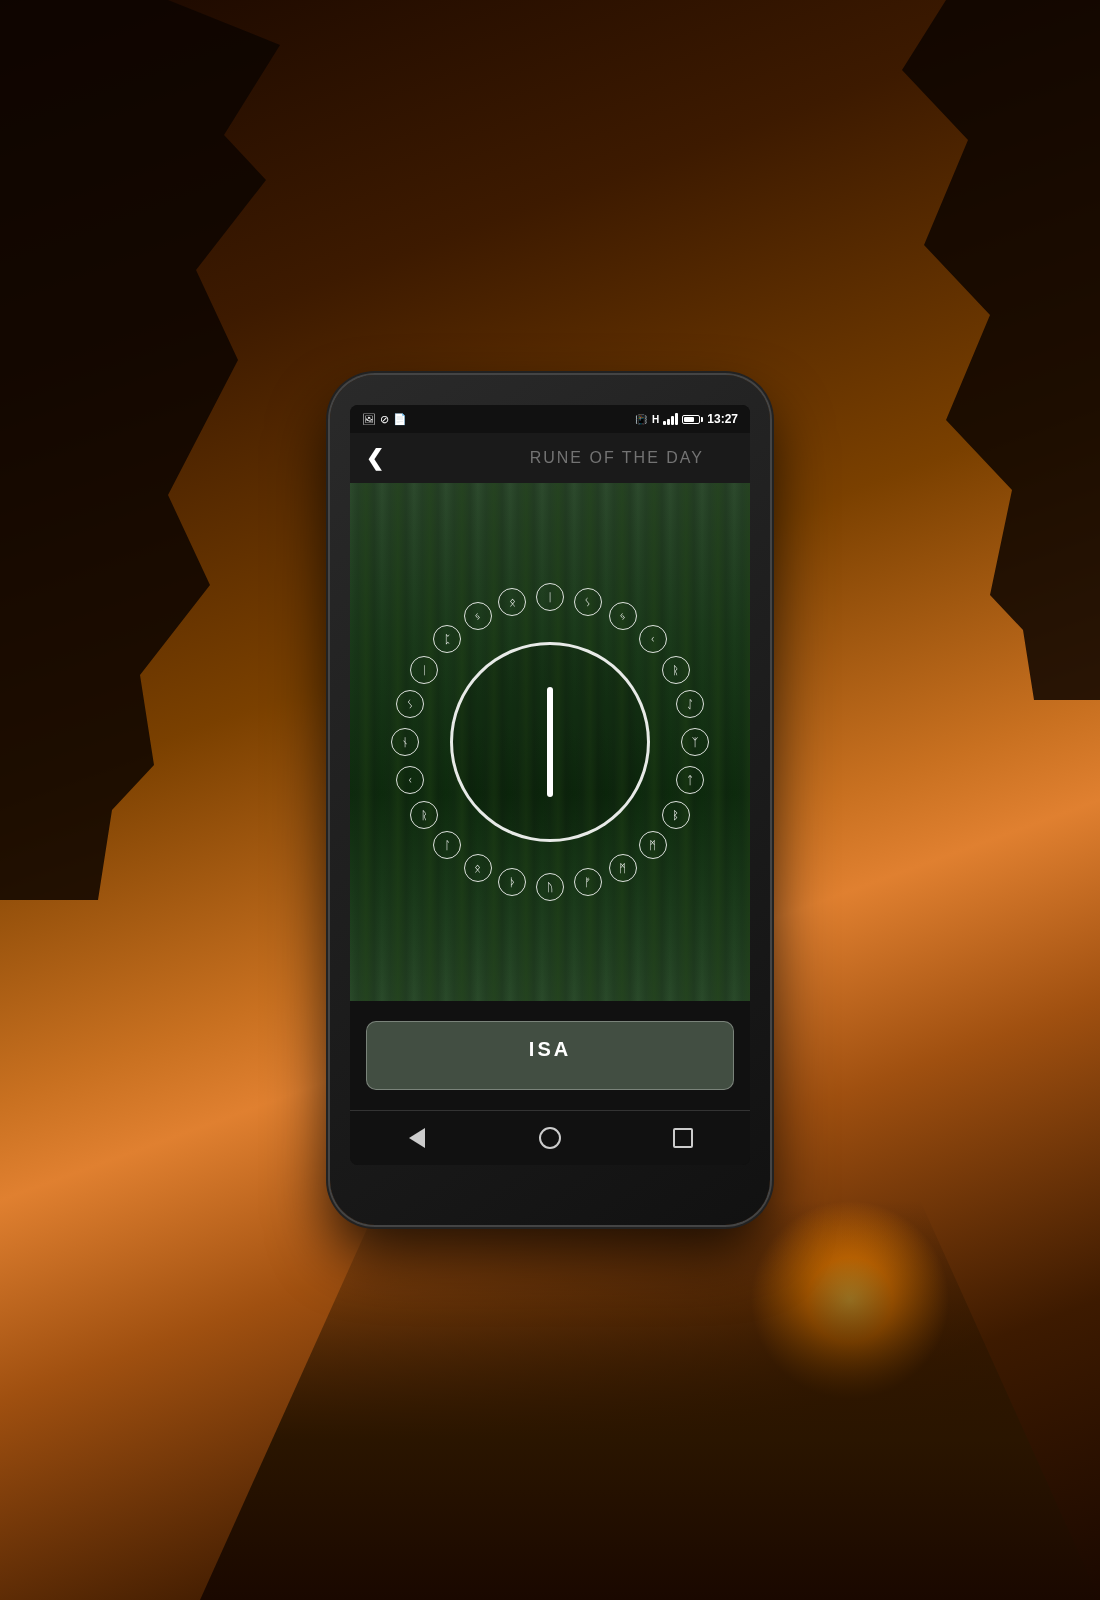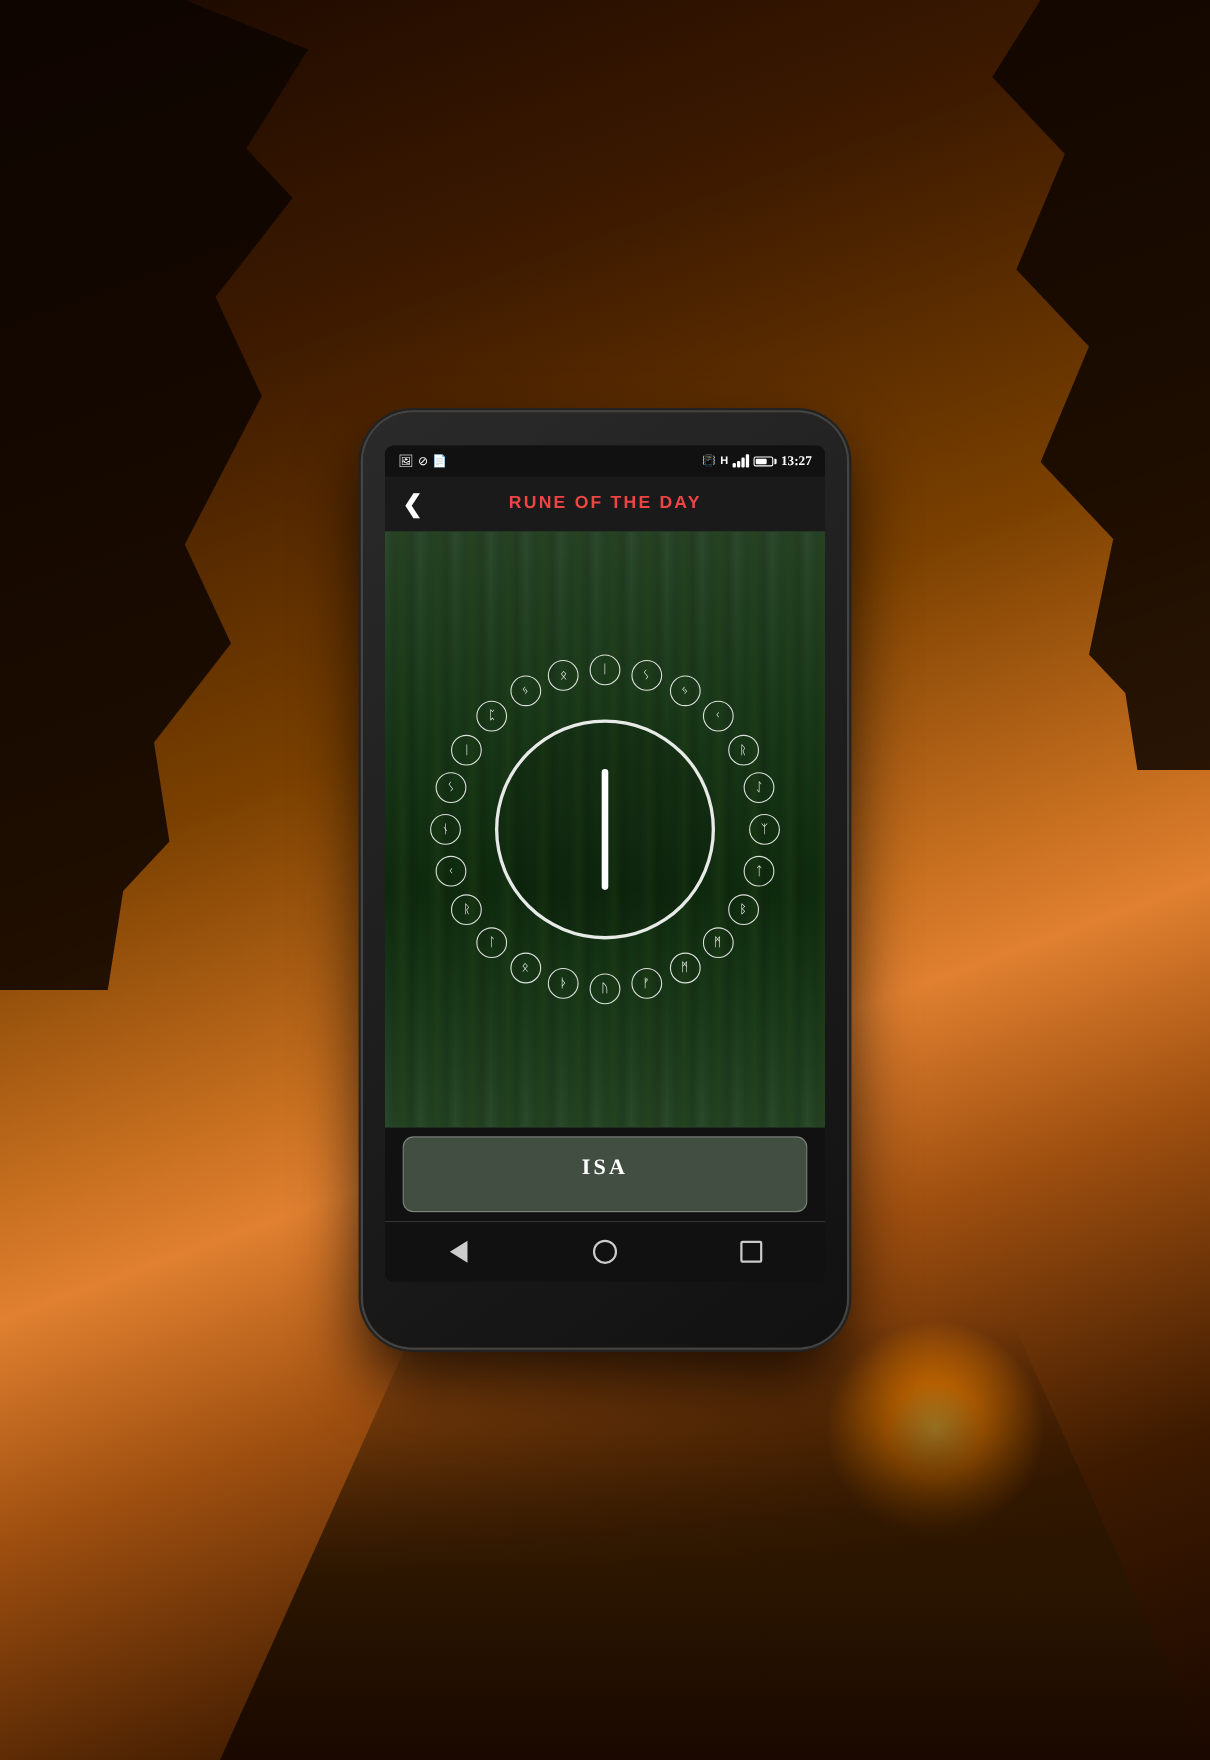--- a/index.html
+++ b/index.html
@@ -133,24 +133,24 @@
     }
     .back-btn {
       color: #fff;
       font-size: 22px;
       font-weight: bold;
       cursor: pointer;
       margin-right: 12px;
     }
     .app-title {
       flex: 1;
-      text-align: center;
-      color: #ef4444;
+      text-align: right;
+      color: #737373;
       font-size: 16px;
-      font-weight: bold;
+      font-weight: normal;
       letter-spacing: 2px;
       text-transform: uppercase;
       margin-right: 30px;
     }
 
     
     .rune-area {
       flex: 1;
       position: relative;
       background: linear-gradient(
@@ -232,25 +232,24 @@
       height: 110px;
       background: #fff;
       border-radius: 3px;
     }
 
     
     .info-card {
       background: rgba(100,120,100,0.6);
       border: 1px solid rgba(255,255,255,0.3);
       border-radius: 10px;
-      margin: 8px 16px;
+      margin: 20px 16px;
       padding: 16px;
       text-align: center;
       flex-shrink: 0;
-      font-family: Liberation Serif, serif;
     }
     .rune-name {
       color: #fff;
       font-size: 20px;
       font-weight: bold;
       letter-spacing: 3px;
       text-transform: uppercase;
       margin-bottom: 12px;
     }
     .rune-desc {
@@ -298,21 +297,20 @@
       width: 20px; height: 20px;
       border: 2px solid #ccc;
       border-radius: 2px;
     }
 
     
     .time-display {
       font-size: 12px;
       color: #fff;
       font-weight: bold;
-      font-family: Liberation Serif, serif;
     }
 
     
     .battery-icon {
       display: inline-flex;
       align-items: center;
       gap: 1px;
     }
     .battery-body {
       width: 18px; height: 9px;

